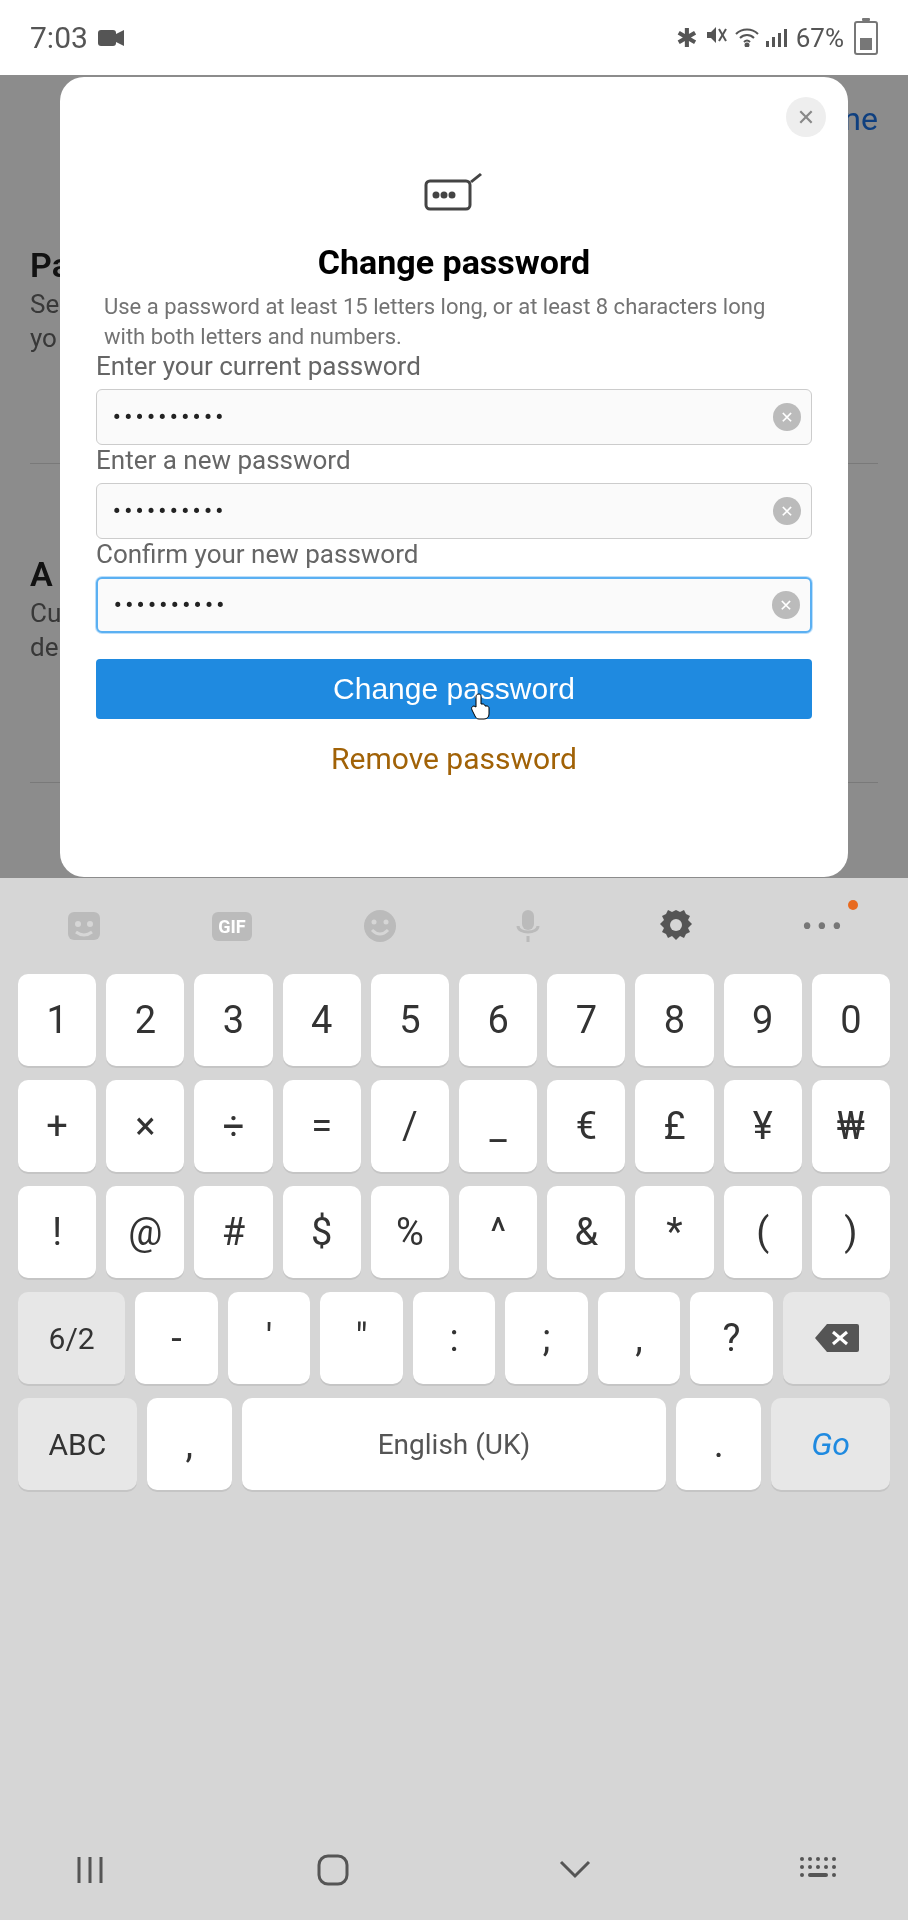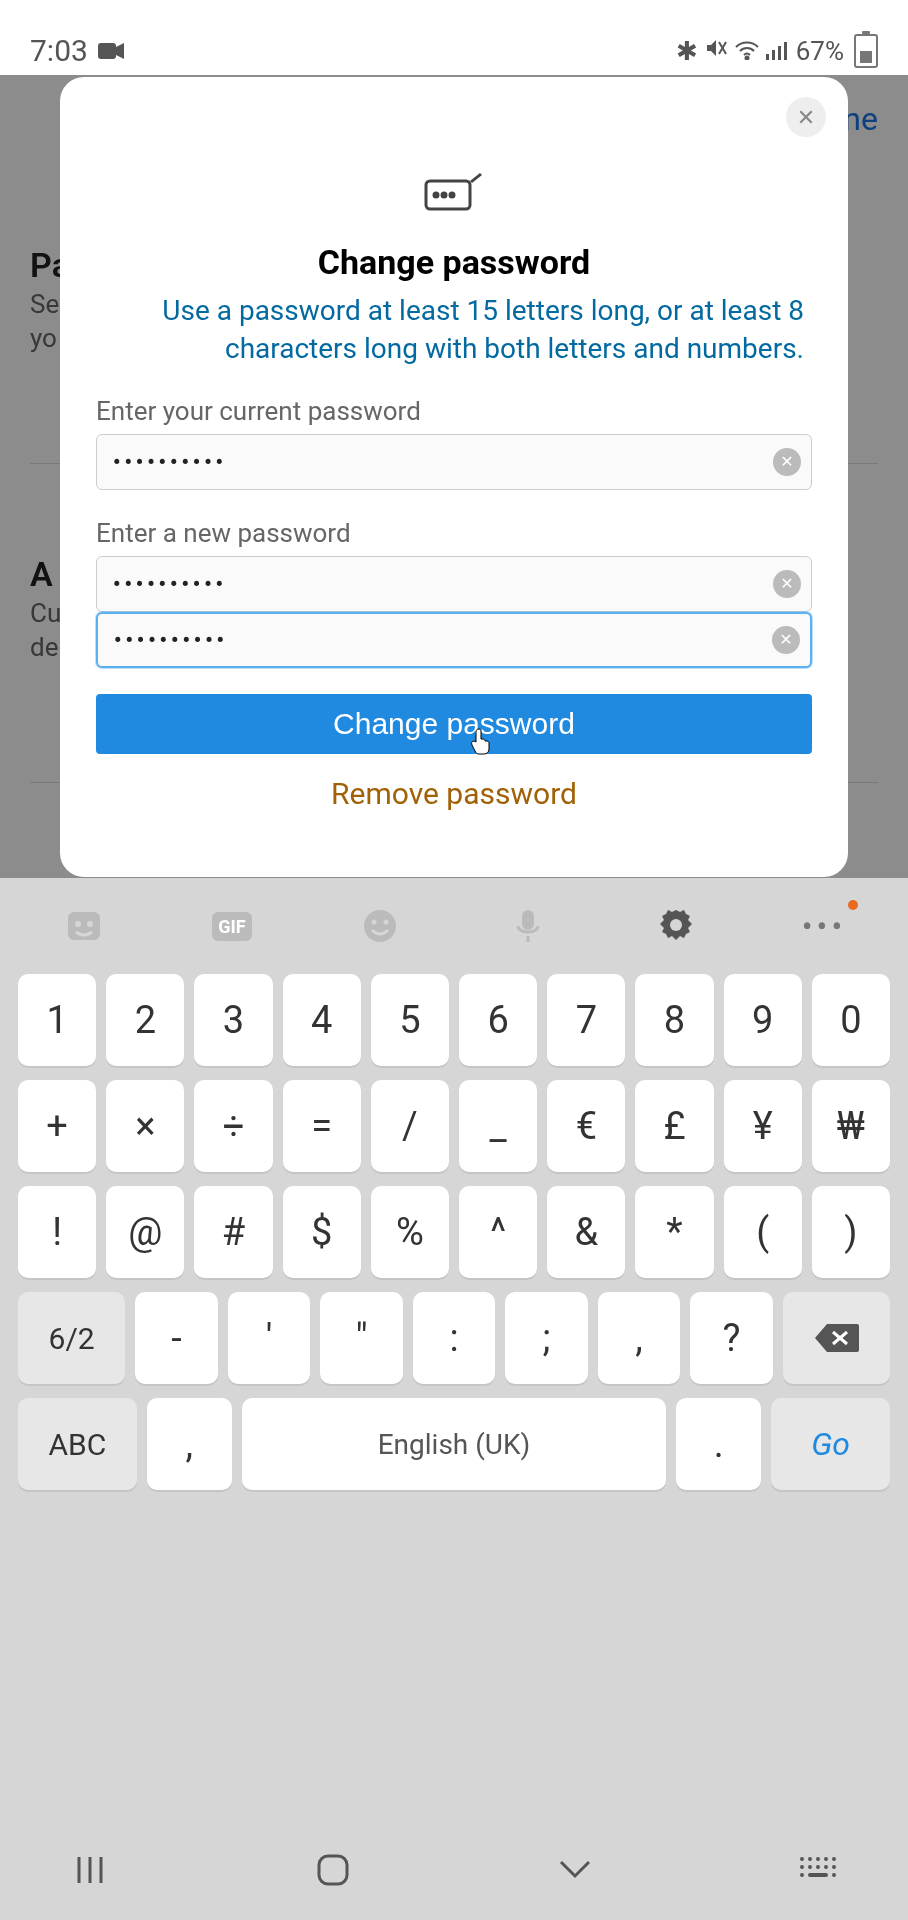--- a/index.html
+++ b/index.html
@@ -11,21 +11,21 @@
     background: #fff;
     overflow: hidden;
     position: relative;
   }
   
   .status-bar {
     height: 75px;
     display: flex;
     align-items: center;
     justify-content: space-between;
-    padding: 13px 30px;
+    padding: 0 30px;
     font-size: 30px;
     color: #555;
   }
   .status-left { display:flex; align-items:center; gap:10px; font-size:30px; color:#555;}
   .status-right { display:flex; align-items:center; gap:6px; font-size:26px; color:#555;}
   .status-right span { display:inline-block;}
   .batt { width:20px; height:30px; border:2px solid #777; border-radius:3px; position:relative; margin-left:4px;}
   .batt::after{content:"";position:absolute;left:4px;right:4px;bottom:3px;height:38%;background:#777;}
   .batt::before{content:"";position:absolute;top:-5px;left:6px;right:6px;height:3px;background:#777;border-radius:1px;}
 
@@ -81,30 +81,29 @@
   }
   .modal-icon svg { width:60px; height:40px;}
   .modal-title {
     text-align:center;
     font-size:34px;
     font-weight:700;
     color:#000;
     margin-top:18px;
   }
   .modal-desc {
-    text-align:right;
-    font-size:28px;
-    color:#0369a1;
+    text-align:left;
+    font-size:22px;
+    color:#737373;
     margin: 10px 8px 0 8px;
     line-height:1.35;
   }
   .field-label {
     font-size:26px;
     color:#666;
-    margin-top:28px;
     margin-bottom:8px;
   }
   .field-wrap {
     position:relative;
     width:100%;
     height:56px;
     border:1px solid #ccc;
     border-radius:6px;
     background:#fafafa;
     display:flex;
@@ -295,20 +294,21 @@
     <span class="dots">••••••••••</span>
     <div class="clear-x">✕</div>
   </div>
 
   <div class="field-label">Enter a new password</div>
   <div class="field-wrap">
     <span class="dots">••••••••••</span>
     <div class="clear-x">✕</div>
   </div>
 
+  <div class="field-label">Confirm your new password</div>
   <div class="field-wrap focused">
     <span class="dots">••••••••••</span>
     <div class="clear-x">✕</div>
   </div>
 
   <button class="primary-btn">
     <span>Change password</span>
     <span class="cursor-hand">
       <svg viewBox="0 0 24 28">
           <path d="M9 2 C10 2 11 3 11 4 L11 12 L13 12 C14 12 15 13 15 14 L17 14 C18 14 19 15 19 16 L19 22 C19 25 17 27 14 27 L9 27 C7 27 6 26 5 24 L2 18 C1 16 2 14 4 14 L6 15 L6 5 C6 3 7 2 9 2 Z"></path>

